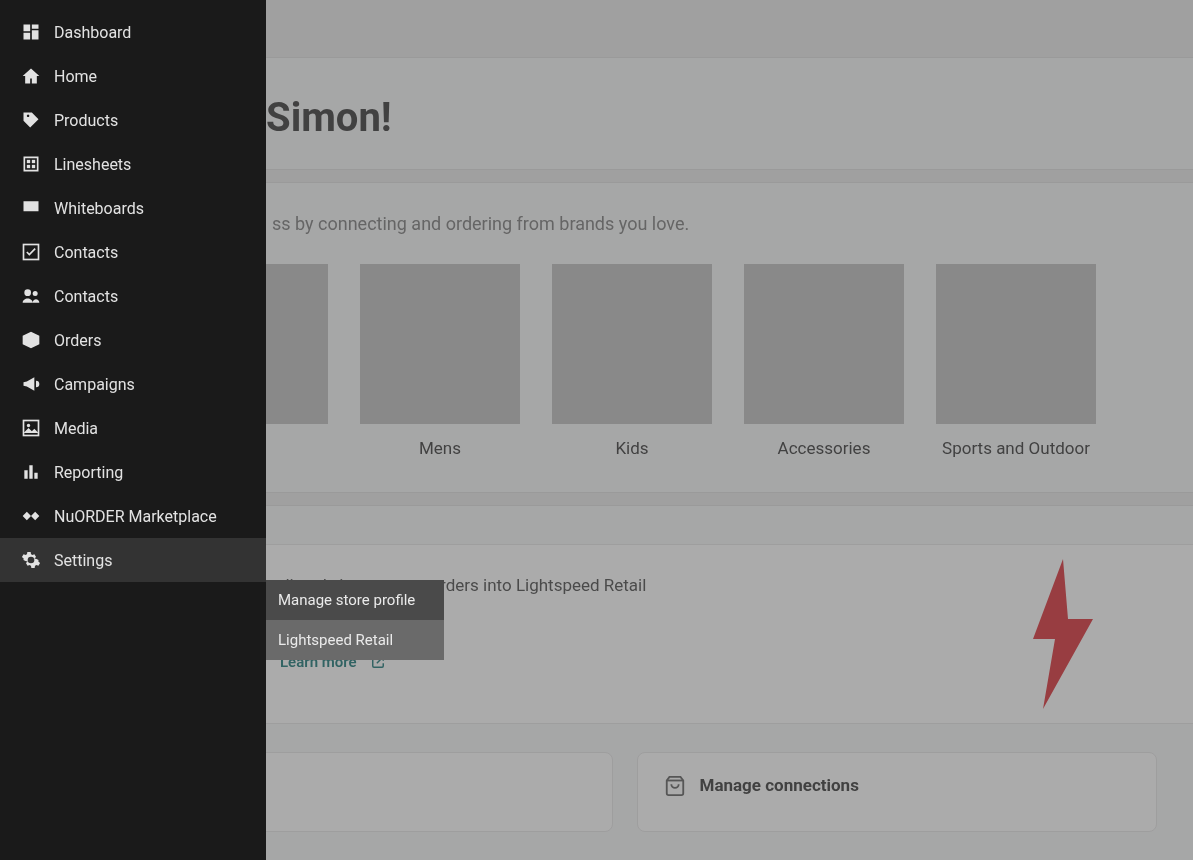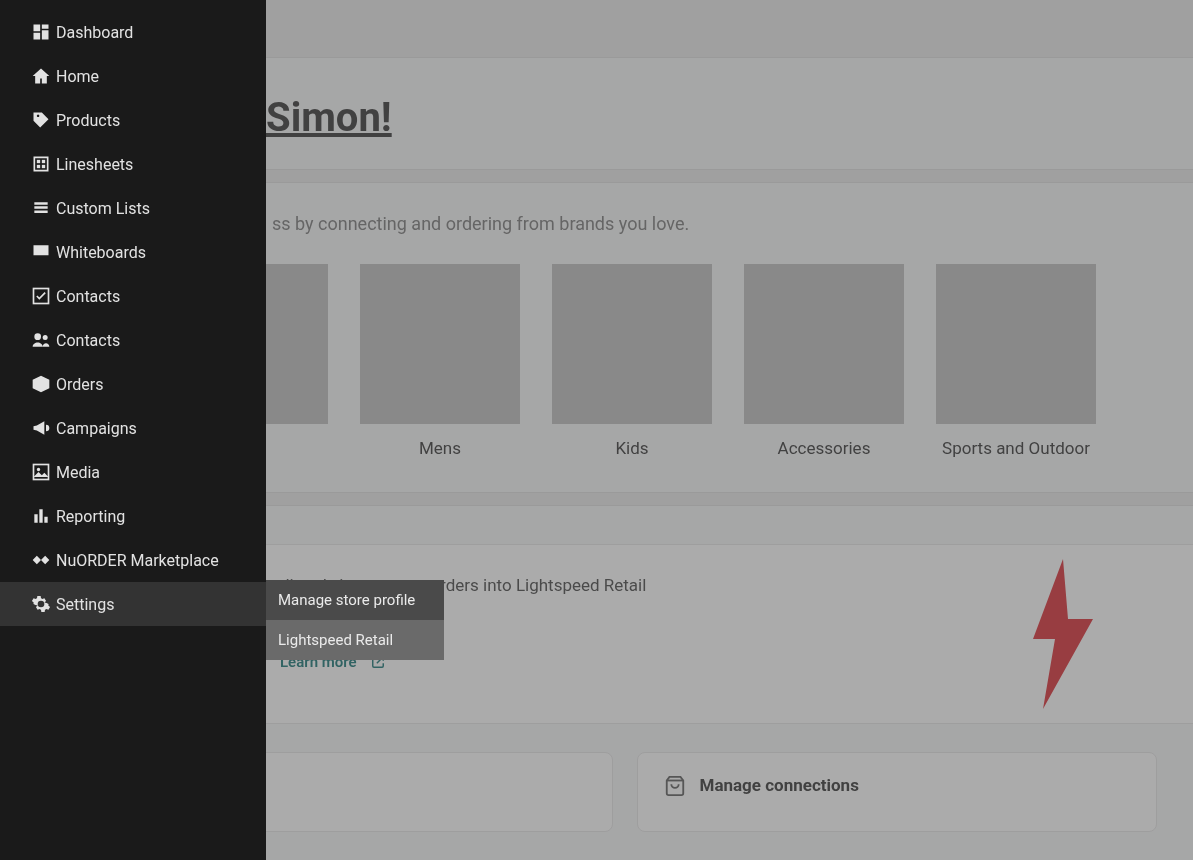--- a/index.html
+++ b/index.html
@@ -19,21 +19,20 @@
     left: 0; top: 0; right: 0; bottom: 0;
     padding-left: 56px; 
   }
   .topbar {
     height: 58px;
     background: #e8e8e8;
     border-bottom: 1px solid #dcdcdc;
   }
   .greeting-block {
     padding: 36px 0 28px 210px;
-    text-decoration: underline;
   }
   .greeting {
     font-size: 40px;
     font-weight: 700;
     color: #2b2b2b;
   }
   .section-divider {
     height: 14px;
     background: #e8e8e8;
     border-top: 1px solid #dcdcdc;
@@ -156,23 +155,23 @@
     width: 266px;
     height: 100%;
     background: #1a1a1a;
     color: #e2e2e2;
     z-index: 10;
     padding-top: 10px;
   }
   .nav-item {
     display: flex;
     align-items: center;
-    gap: 4px;
+    gap: 12px;
     height: 44px;
-    padding: 0 30px;
+    padding: 0 20px;
     font-size: 16px;
     cursor: pointer;
   }
   .nav-item.active { background: #333333; }
   .nav-icon {
     width: 22px;
     height: 22px;
     flex: 0 0 22px;
     display: flex;
     align-items: center;
@@ -320,28 +319,20 @@
           <path d="M4 4h16v16H4z" fill="none" stroke="currentColor" stroke-width="2"></path>
           <rect x="7" y="7" width="4" height="4"></rect>
           <rect x="13" y="7" width="4" height="4"></rect>
           <rect x="7" y="13" width="4" height="4"></rect>
           <rect x="13" y="13" width="4" height="4"></rect>
         </svg>
       </span>
     <span>Linesheets</span>
   </div>
 
-  <div class="nav-item">
-    <span class="nav-icon">
-        <svg viewBox="0 0 24 24">
-          <path d="M4 5h16v3H4zM4 10h16v3H4zM4 15h16v3H4z"></path>
-        </svg>
-      </span>
-    <span>Custom Lists</span>
-  </div>
 
   <div class="nav-item">
     <span class="nav-icon">
         <svg viewBox="0 0 24 24">
           <path d="M3 4h18v12H3zM10 16l-3 4M14 16l3 4"></path>
         </svg>
       </span>
     <span>Whiteboards</span>
   </div>
 

